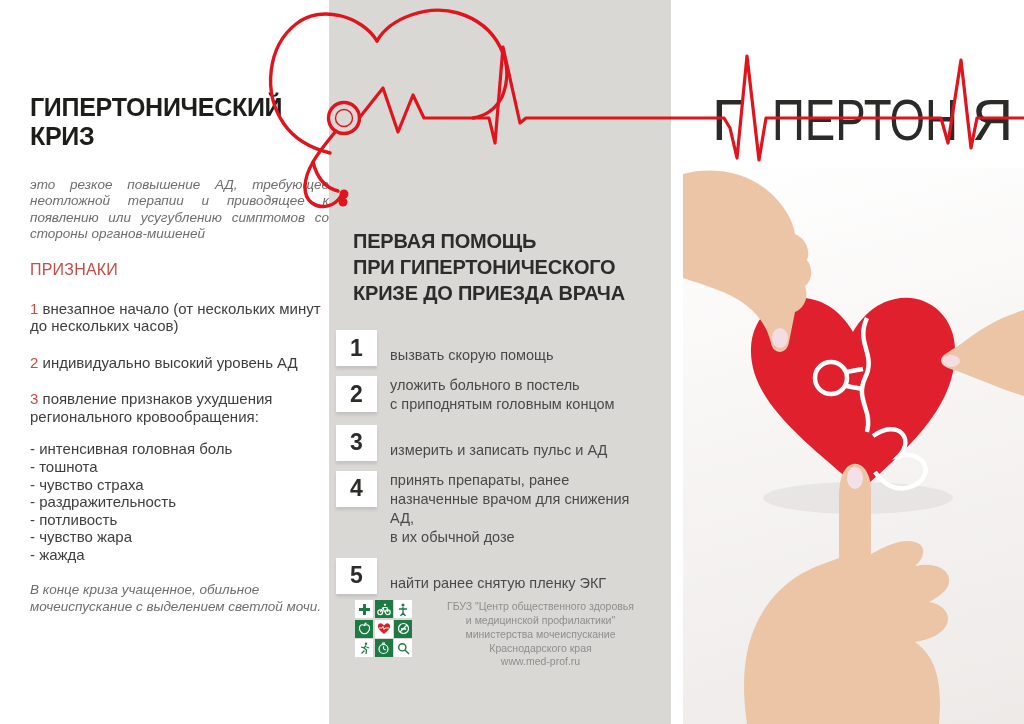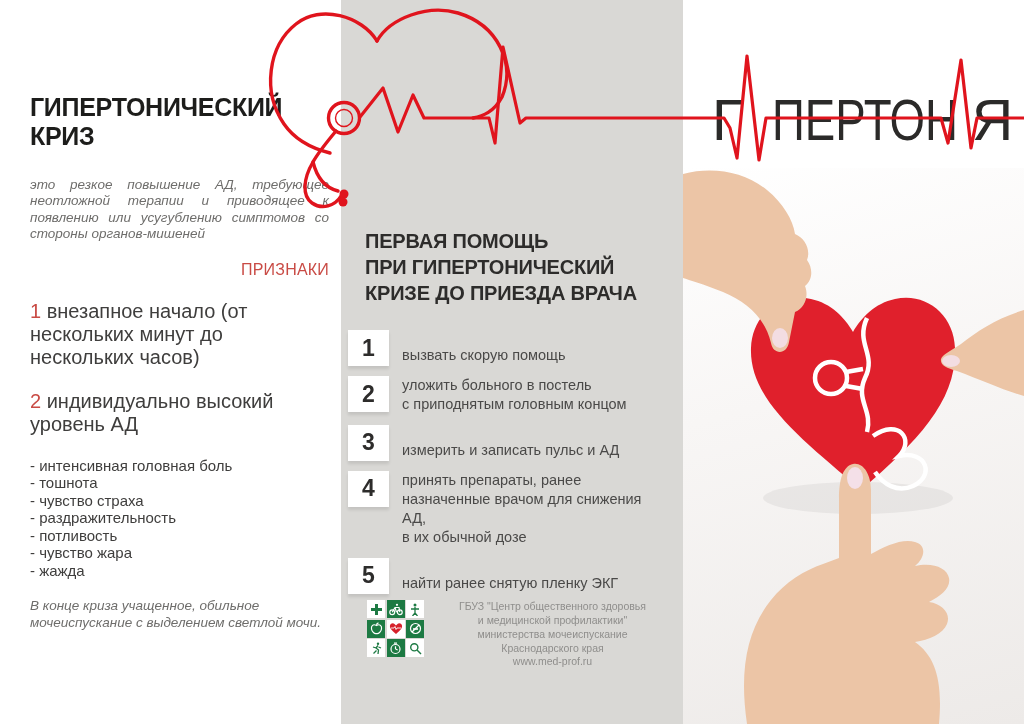--- a/index.html
+++ b/index.html
@@ -2,36 +2,36 @@
 <html><head>
 <meta charset="utf-8">
 <style>
   html,body{margin:0;padding:0;}
   body{
     width:1024px;height:724px;position:relative;overflow:hidden;
     font-family:"Liberation Sans", sans-serif;background:#ffffff;
   }
   .col{position:absolute;top:0;height:724px;}
   .col-left{left:0;width:341px;background:#ffffff;}
-  .col-mid{left:341px;width:342px;background:#d9d8d5;}
+  .col-mid{left:329px;width:342px;background:#d9d8d5;}
   .col-right{left:683px;width:341px;background:#ffffff;}
 
   
   .left-inner{padding:93px 12px 0 30px;}
   .brochure-title{
     font-size:25px;font-weight:bold;line-height:1.16;color:#1d1d1b;letter-spacing:-0.3px;
   }
   .definition{
     margin-top:26px;font-style:italic;font-size:13.5px;line-height:1.22;
     color:#6e6d6b;text-align:justify;
   }
   .signs-heading{
-    margin-top:17px;font-size:16px;line-height:1.3;color:#c94b45;letter-spacing:0.2px;text-align:right;
-  }
-  .sign-item{margin-top:19px;font-size:20px;line-height:1.17;color:#3f3e3d;}
+    margin-top:17px;font-size:16px;line-height:1.3;color:#c94b45;letter-spacing:0.2px;
+  }
+  .sign-item{margin-top:19px;font-size:15px;line-height:1.17;color:#3f3e3d;}
   .sign-num{color:#c94b45;}
   .symptoms{margin:2px 0 0 0;padding:0;list-style:none;font-size:15px;line-height:1.17;color:#3f3e3d;}
   .symptoms li::before{content:"-  ";}
   .closing-note{
     margin-top:19px;font-style:italic;font-size:13.5px;line-height:1.25;color:#6e6d6b;
   }
 
   
   .mid-heading{
     margin:228px 14px 0 24px;font-size:20px;font-weight:bold;line-height:1.3;
@@ -71,37 +71,38 @@
     <div class="brochure-title">
       <div>ГИПЕРТОНИЧЕСКИЙ</div>
       <div>КРИЗ</div>
     </div>
     <p class="definition">это резкое повышение АД, требующее неотложной терапии и приводящее к появлению или усугублению симптомов со стороны органов-мишеней</p>
     <div class="signs-heading">
       <div>ПРИЗНАКИ</div>
     </div>
     <p class="sign-item"><span class="sign-num">1</span> <span>внезапное начало (от нескольких минут до нескольких часов)</span></p>
     <p class="sign-item"><span class="sign-num">2</span> <span>индивидуально высокий уровень АД</span></p>
+    <p class="sign-item"><span class="sign-num">3</span> <span>появление признаков ухудшения регионального кровообращения:</span></p>
     <ul class="symptoms">
       <li>интенсивная головная боль</li>
       <li>тошнота</li>
       <li>чувство страха</li>
       <li>раздражительность</li>
       <li>потливость</li>
       <li>чувство жара</li>
       <li>жажда</li>
     </ul>
     <p class="closing-note">В конце криза учащенное, обильное мочеиспускание с выделением светлой мочи.</p>
   </div>
 </div>
 
 <div class="col col-mid">
   <div class="mid-heading">
     <div>ПЕРВАЯ ПОМОЩЬ</div>
-    <div>ПРИ ГИПЕРТОНИЧЕСКИЙ</div>
+    <div>ПРИ ГИПЕРТОНИЧЕСКОГО</div>
     <div>КРИЗЕ ДО ПРИЕЗДА ВРАЧА</div>
   </div>
 
   <div class="steps">
     <div class="step single">
       <div class="step-badge">1</div>
       <div class="step-text">вызвать скорую помощь</div>
     </div>
     <div class="step">
       <div class="step-badge">2</div>

